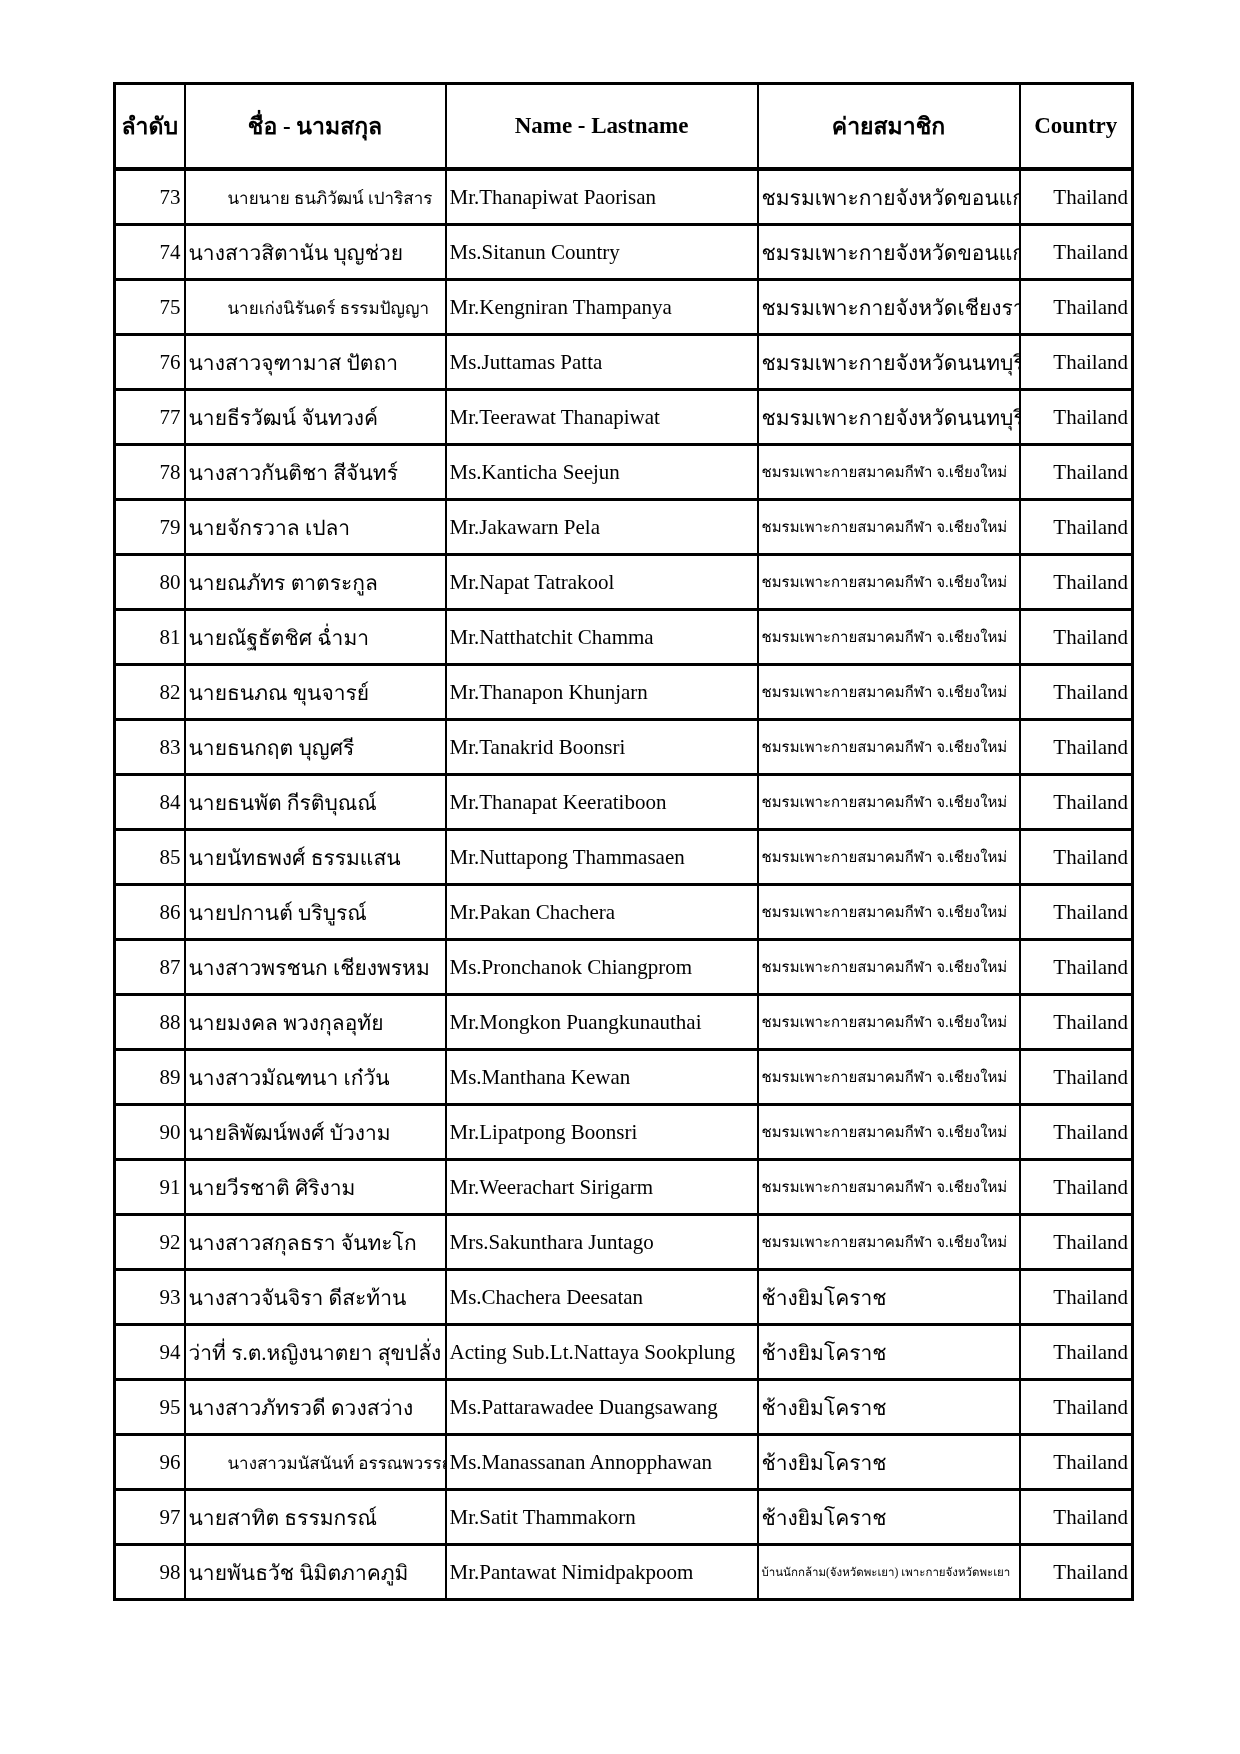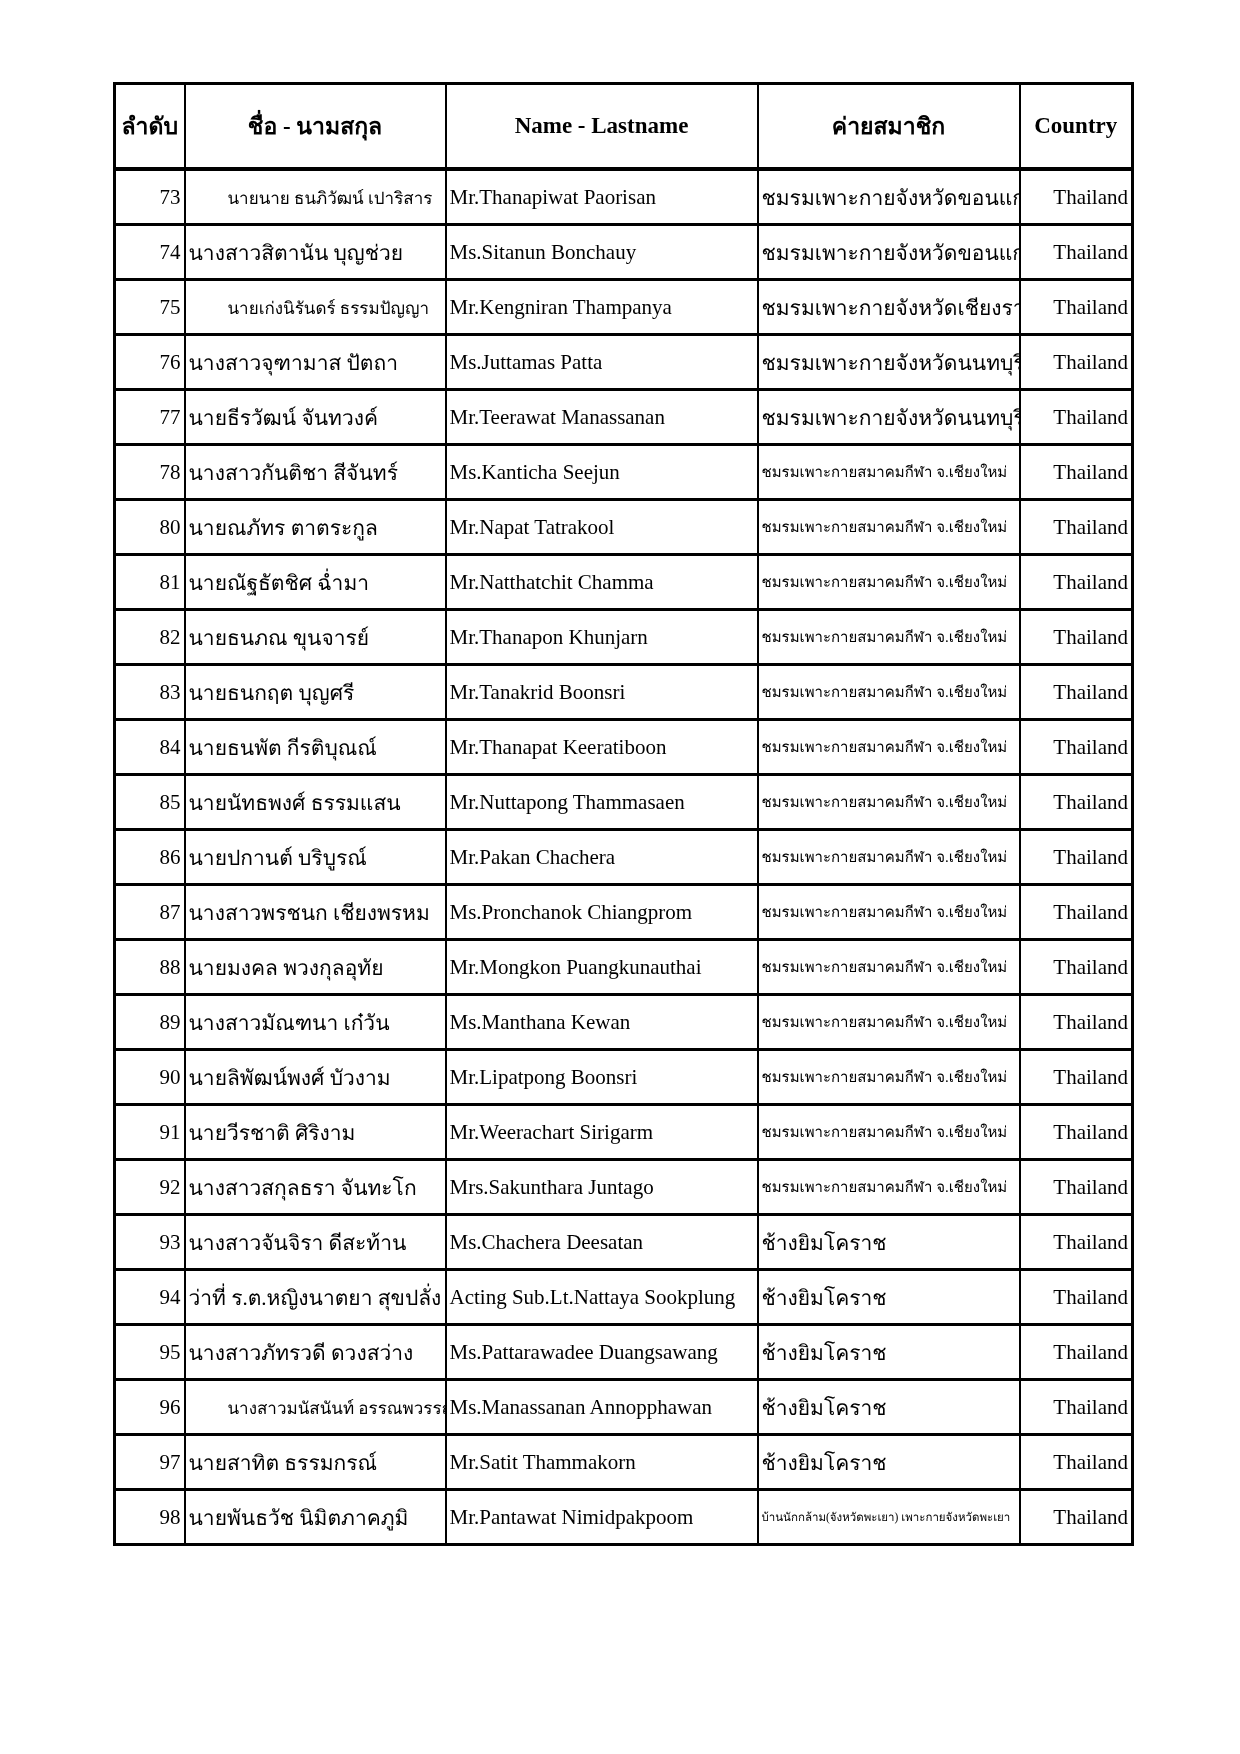--- a/index.html
+++ b/index.html
@@ -51,49 +51,56 @@
       <tr>
         <td class="c-no">73</td>
         <td class="c-th small">นายนาย ธนภิวัฒน์  เปาริสาร</td>
         <td class="c-en">Mr.Thanapiwat Paorisan</td>
         <td class="c-club">ชมรมเพาะกายจังหวัดขอนแก่น</td>
         <td class="c-country">Thailand</td>
       </tr>
       <tr>
         <td class="c-no">74</td>
         <td class="c-th">นางสาวสิตานัน บุญช่วย</td>
-        <td class="c-en">Ms.Sitanun  Bonchauy</td>
+        <td class="c-en">Ms.Sitanun  Country</td>
         <td class="c-club">ชมรมเพาะกายจังหวัดขอนแก่น</td>
         <td class="c-country">Thailand</td>
       </tr>
       <tr>
         <td class="c-no">75</td>
         <td class="c-th small">นายเก่งนิรันดร์ ธรรมปัญญา</td>
         <td class="c-en">Mr.Kengniran Thampanya</td>
         <td class="c-club">ชมรมเพาะกายจังหวัดเชียงราย</td>
         <td class="c-country">Thailand</td>
       </tr>
       <tr>
         <td class="c-no">76</td>
         <td class="c-th">นางสาวจุฑามาส ปัตถา</td>
         <td class="c-en">Ms.Juttamas Patta</td>
         <td class="c-club">ชมรมเพาะกายจังหวัดนนทบุรี</td>
         <td class="c-country">Thailand</td>
       </tr>
       <tr>
         <td class="c-no">77</td>
         <td class="c-th">นายธีรวัฒน์ จันทวงค์</td>
-        <td class="c-en">Mr.Teerawat Manassanan</td>
+        <td class="c-en">Mr.Teerawat Thanapiwat</td>
         <td class="c-club">ชมรมเพาะกายจังหวัดนนทบุรี</td>
         <td class="c-country">Thailand</td>
       </tr>
       <tr>
         <td class="c-no">78</td>
         <td class="c-th">นางสาวกันติชา สีจันทร์</td>
         <td class="c-en">Ms.Kanticha Seejun</td>
+        <td class="c-club small">ชมรมเพาะกายสมาคมกีฬา จ.เชียงใหม่</td>
+        <td class="c-country">Thailand</td>
+      </tr>
+      <tr>
+        <td class="c-no">79</td>
+        <td class="c-th">นายจักรวาล เปลา</td>
+        <td class="c-en">Mr.Jakawarn Pela</td>
         <td class="c-club small">ชมรมเพาะกายสมาคมกีฬา จ.เชียงใหม่</td>
         <td class="c-country">Thailand</td>
       </tr>
       <tr>
         <td class="c-no">80</td>
         <td class="c-th">นายณภัทร ตาตระกูล</td>
         <td class="c-en">Mr.Napat Tatrakool</td>
         <td class="c-club small">ชมรมเพาะกายสมาคมกีฬา จ.เชียงใหม่</td>
         <td class="c-country">Thailand</td>
       </tr>

